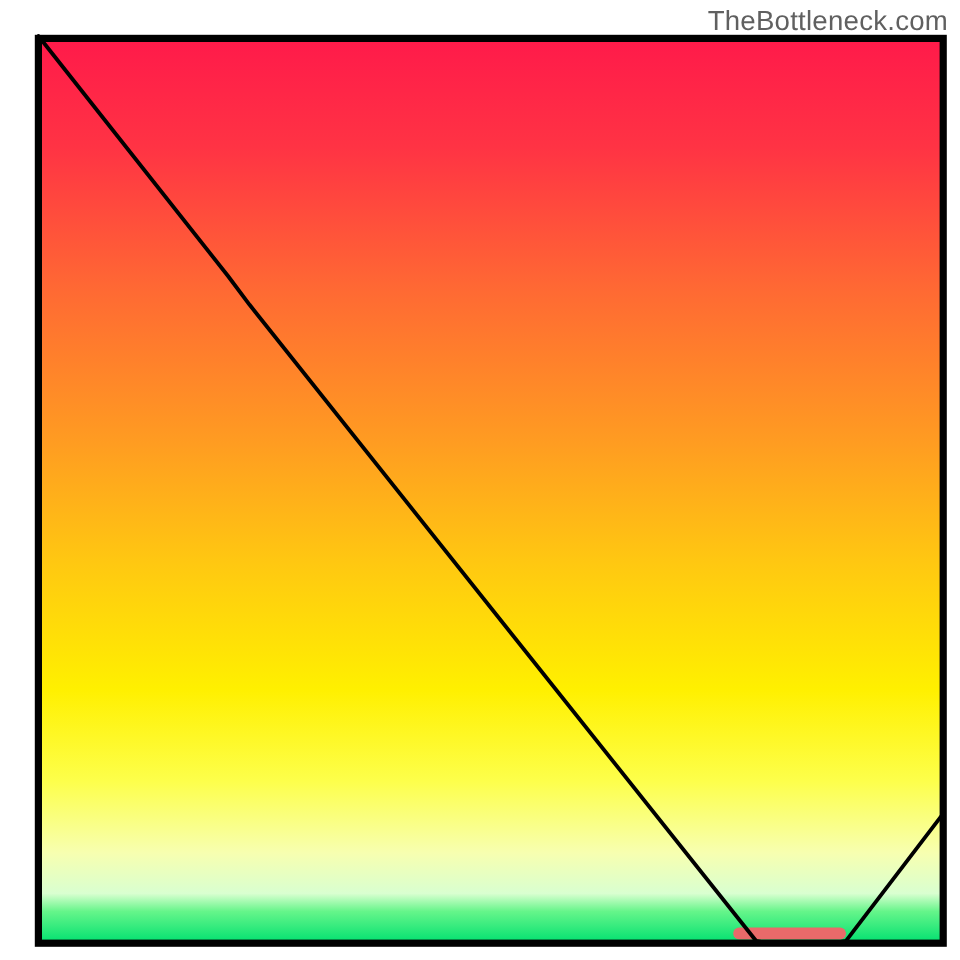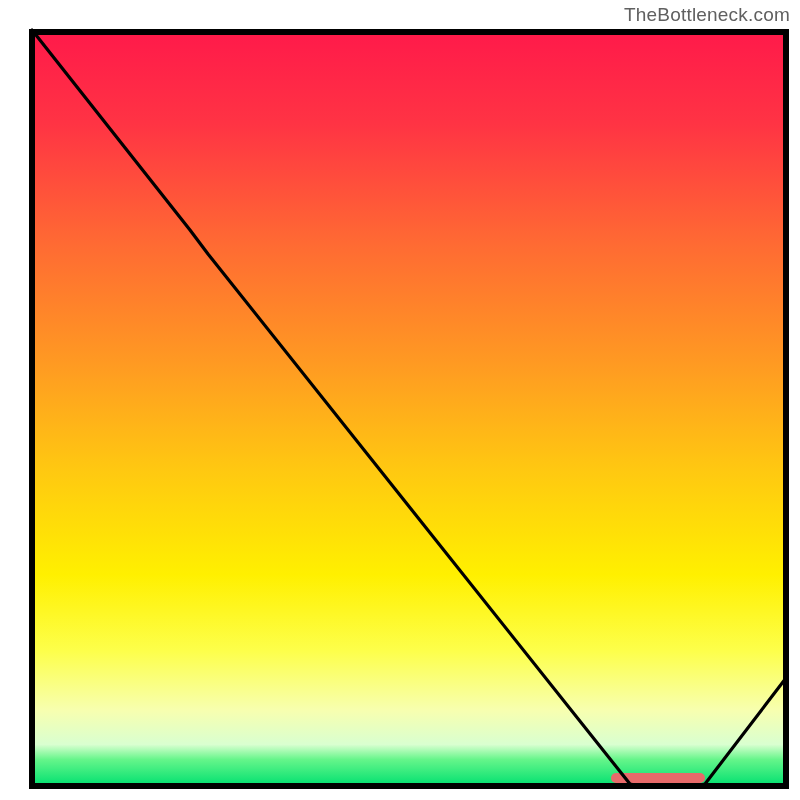--- a/index.html
+++ b/index.html
@@ -14,21 +14,21 @@
   .wrapper {
     width: 800px;
     height: 800px;
     position: relative;
   }
   .watermark {
     position: absolute;
     top: 4px;
     right: 10px;
     color: #606060;
-    font-size: 19px;
+    font-size: 23px;
     letter-spacing: 0.2px;
     z-index: 10;
     font-weight: 400;
   }
   svg.plot {
     position: absolute;
     top: 0;
     left: 0;
   }
 </style>

